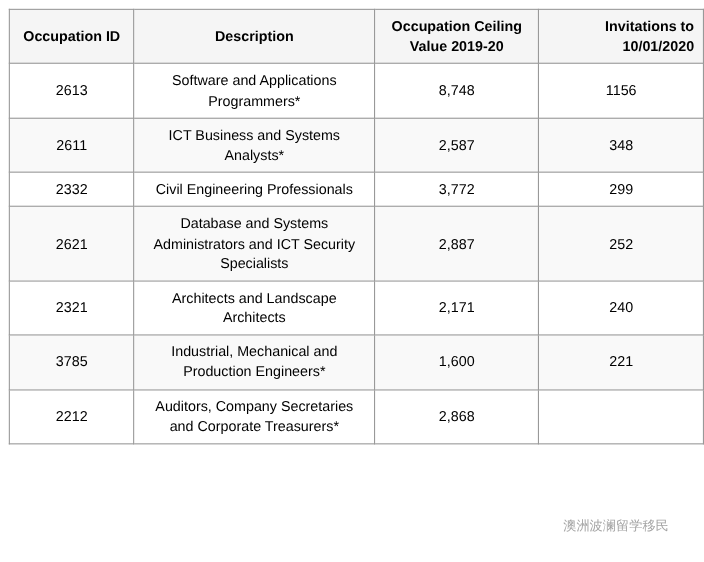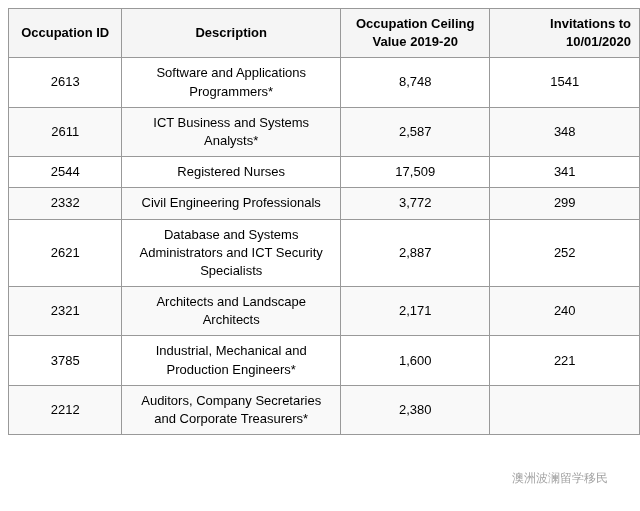--- a/index.html
+++ b/index.html
@@ -84,33 +84,27 @@
       <th class="col-desc">Description</th>
       <th class="col-ceiling">Occupation Ceiling Value 2019-20</th>
       <th class="col-invitations">Invitations to 10/01/2020</th>
     </tr>
   </thead>
   <tbody id="table-body">
   <tr>
         <td>2613</td>
         <td>Software and Applications Programmers*</td>
         <td>8,748</td>
-        <td>1541</td>
+        <td>1156</td>
       </tr>
       <tr>
         <td>2611</td>
         <td>ICT Business and Systems Analysts*</td>
         <td>2,587</td>
         <td>348</td>
-      </tr>
-      <tr>
-        <td>2544</td>
-        <td>Registered Nurses</td>
-        <td>17,509</td>
-        <td>341</td>
       </tr>
       <tr>
         <td>2332</td>
         <td>Civil Engineering Professionals</td>
         <td>3,772</td>
         <td>299</td>
       </tr>
       <tr>
         <td>2621</td>
         <td>Database and Systems Administrators and ICT Security Specialists</td>
@@ -125,19 +119,19 @@
       </tr>
       <tr>
         <td>3785</td>
         <td>Industrial, Mechanical and Production Engineers*</td>
         <td>1,600</td>
         <td>221</td>
       </tr>
       <tr>
         <td>2212</td>
         <td>Auditors, Company Secretaries and Corporate Treasurers*</td>
-        <td>2,380</td>
+        <td>2,868</td>
         <td></td>
       </tr>
     </tbody>
 </table>
 
 <div class="watermark">澳洲波澜留学移民</div>
 
 </body></html>

